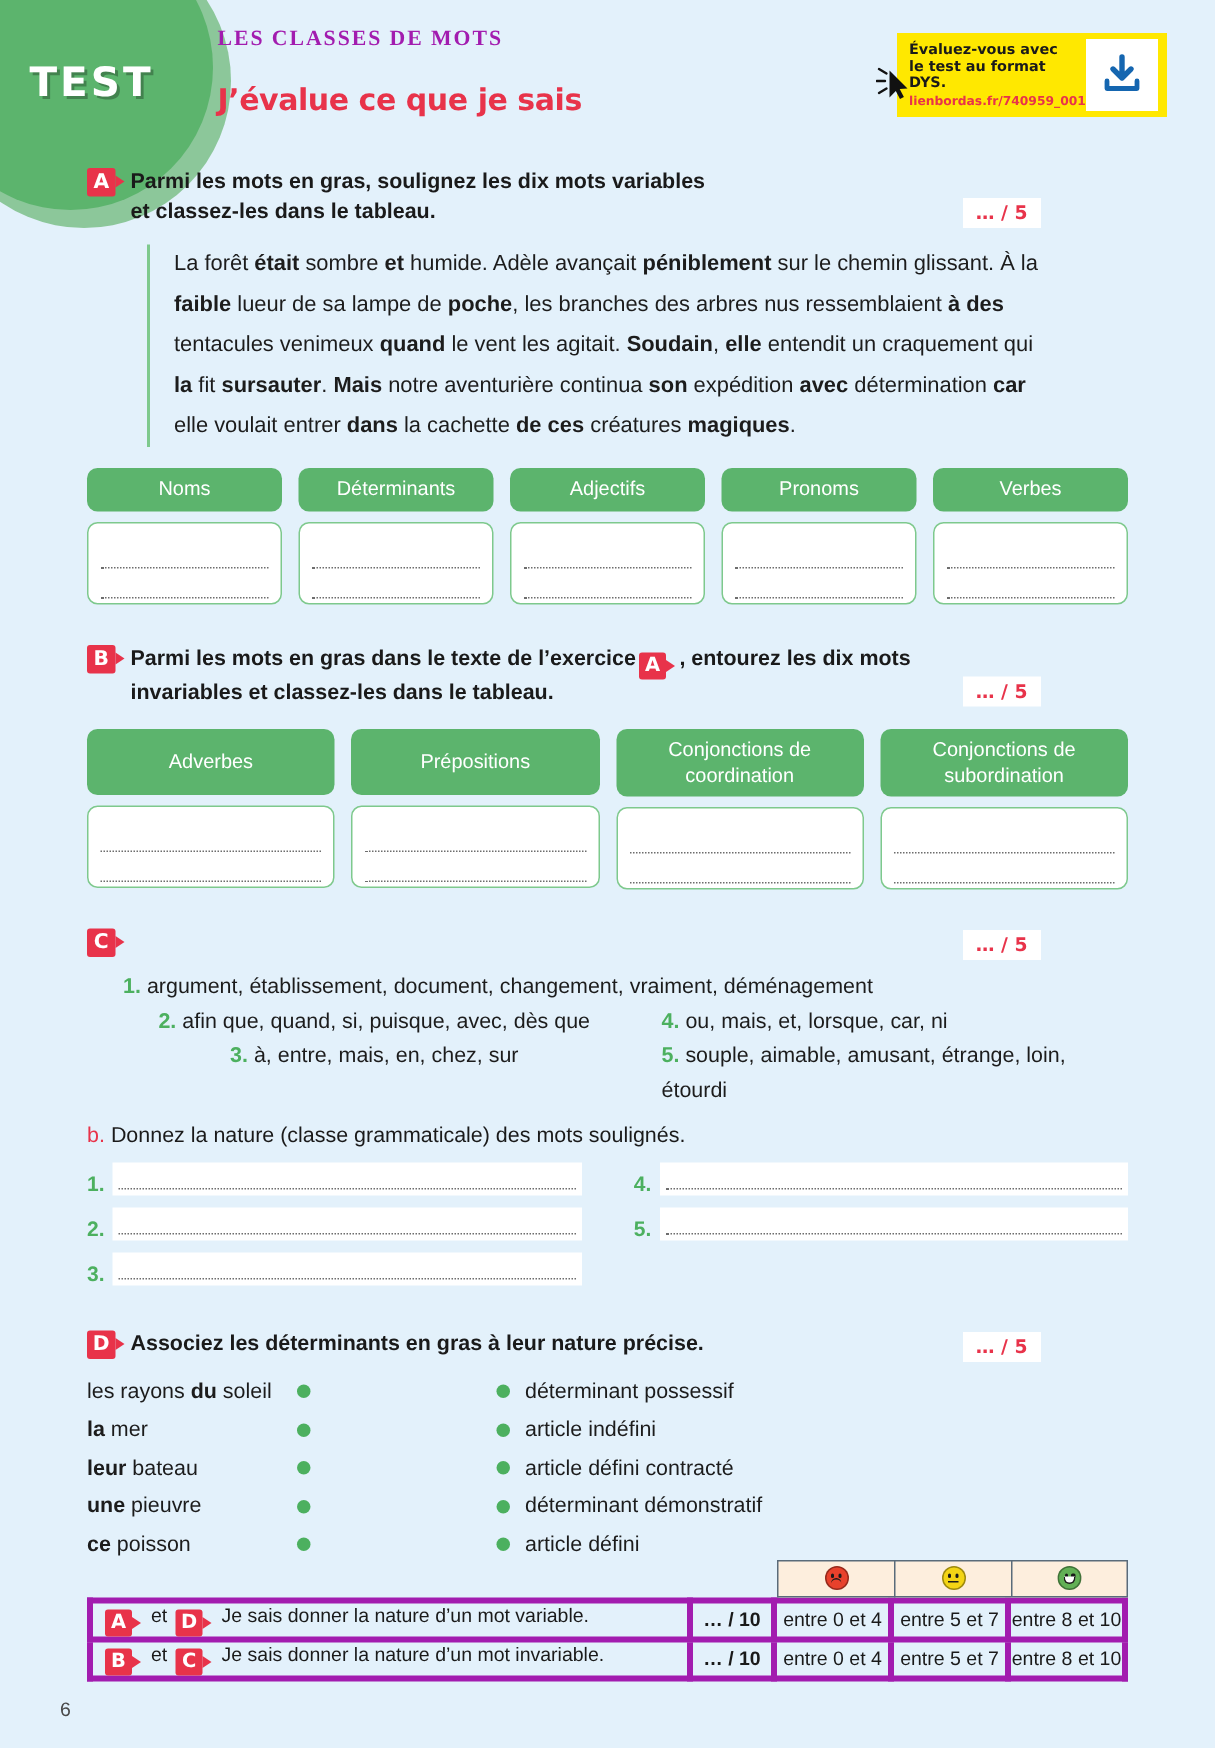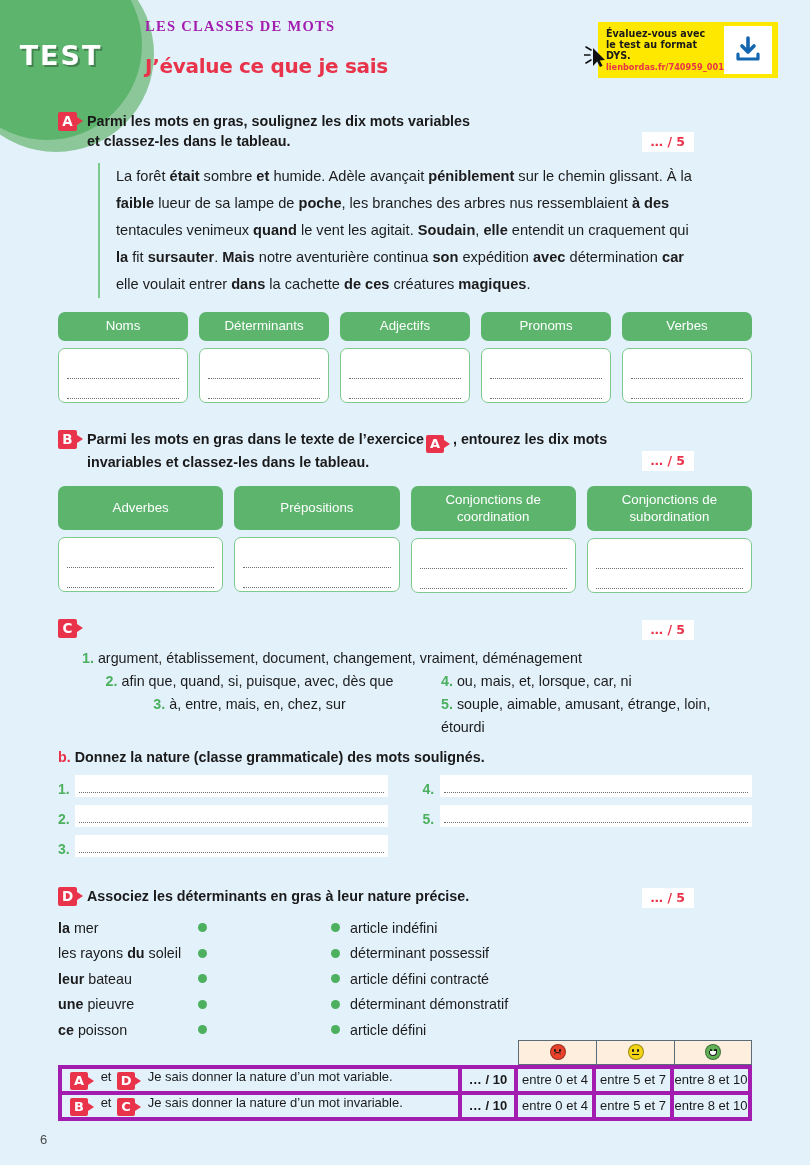--- a/index.html
+++ b/index.html
@@ -115,21 +115,21 @@
   .dline {
     border-bottom: 1.6px dotted #6d6d6d; height: 17px; margin-bottom: 3px;
   }
 
   
   .c-list { margin-top: 9px; position: relative; }
   .c-line { font-size: 14.3px; color: #1c1c1c; line-height: 1.62; margin-left: 24px; }
   .cnum { color: #4cb05f; font-weight: bold; }
   .c-two { display: flex; }
   .c-two .left { width: 335px; flex: none; text-align: center; }
-  .c-sub { margin-top: 10px; font-size: 14.3px; font-weight: bold; color:#1a1a1a; }
+  .c-sub { margin-top: 10px; font-size: 14.3px; font-weight: normal; color:#1a1a1a; }
   .c-sub .letter { color: #e8334a; }
 
   .ans-grid { display: flex; gap: 35px; margin-top: 10px; }
   .ans-col { flex: 1; }
   .ans-row { display: flex; align-items: flex-end; margin-bottom: 8px; }
   .ans-num { color: #4cb05f; font-weight: bold; font-size: 14px; width: 17px; flex:none; }
   .ans-line {
     flex: 1; background: #fff; height: 22px; padding: 0 4px;
     display: flex; align-items: flex-end;
   }
@@ -402,32 +402,32 @@
 
     <div class="ex" style="margin-top:22px;">
       <div class="ex-head">
         <span class="badge">D</span>
         <div class="prompt">Associez les déterminants en gras à leur nature précise.</div>
         <span class="score" style="top:1px;">… / 5</span>
       </div>
 
       <div class="match">
         <div class="match-row">
+          <span class="m-left"><span>les rayons </span><b>du</b><span> soleil</span></span>
+          <span class="m-dot"></span>
+          <span class="m-gap"></span>
+          <span class="m-dot"></span>
+          <span class="m-right">déterminant possessif</span>
+        </div>
+        <div class="match-row">
           <span class="m-left"><span></span><b>la</b><span> mer</span></span>
           <span class="m-dot"></span>
           <span class="m-gap"></span>
           <span class="m-dot"></span>
           <span class="m-right">article indéfini</span>
-        </div>
-        <div class="match-row">
-          <span class="m-left"><span>les rayons </span><b>du</b><span> soleil</span></span>
-          <span class="m-dot"></span>
-          <span class="m-gap"></span>
-          <span class="m-dot"></span>
-          <span class="m-right">déterminant possessif</span>
         </div>
         <div class="match-row">
           <span class="m-left"><span></span><b>leur</b><span> bateau</span></span>
           <span class="m-dot"></span>
           <span class="m-gap"></span>
           <span class="m-dot"></span>
           <span class="m-right">article défini contracté</span>
         </div>
         <div class="match-row">
           <span class="m-left"><span></span><b>une</b><span> pieuvre</span></span>

